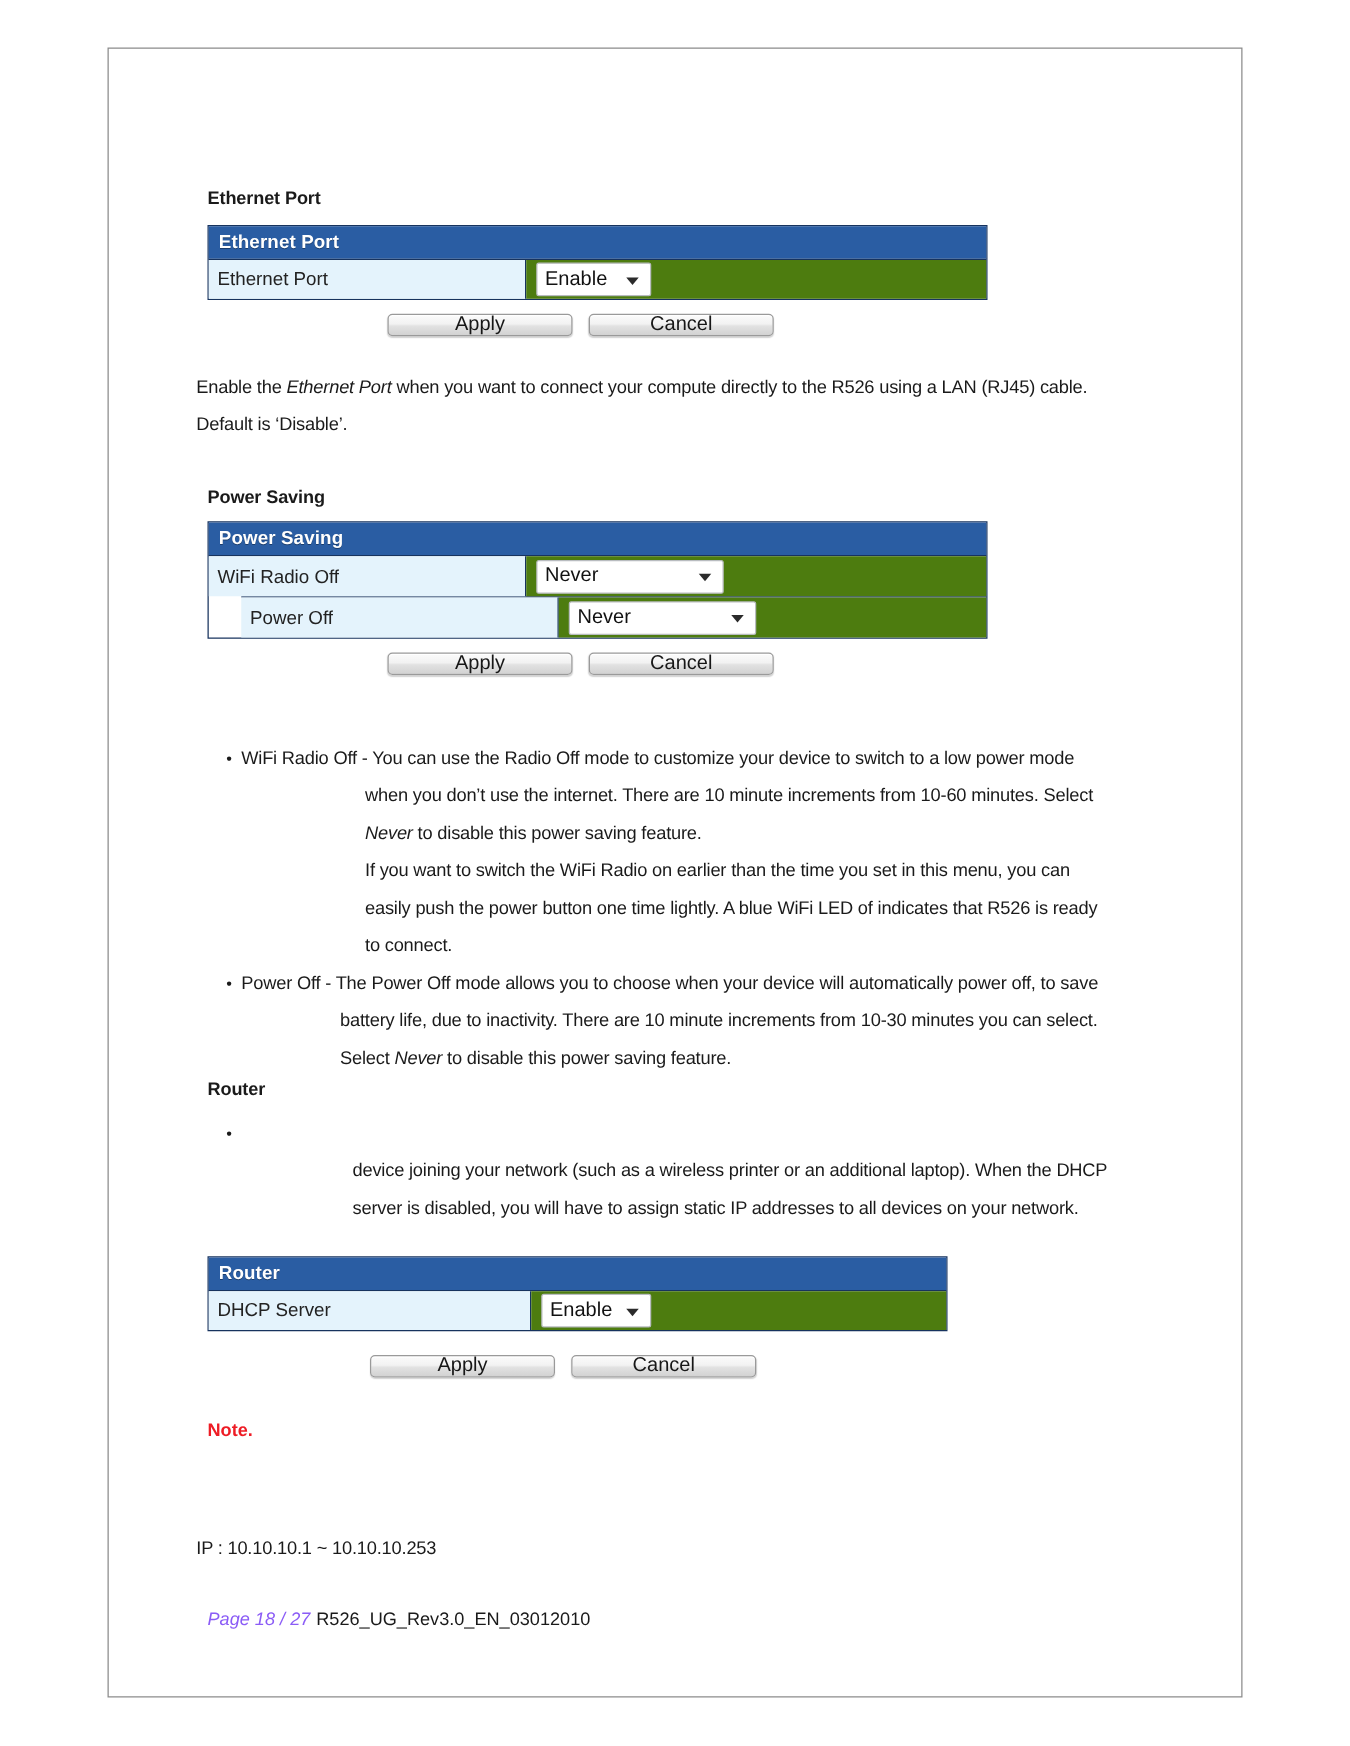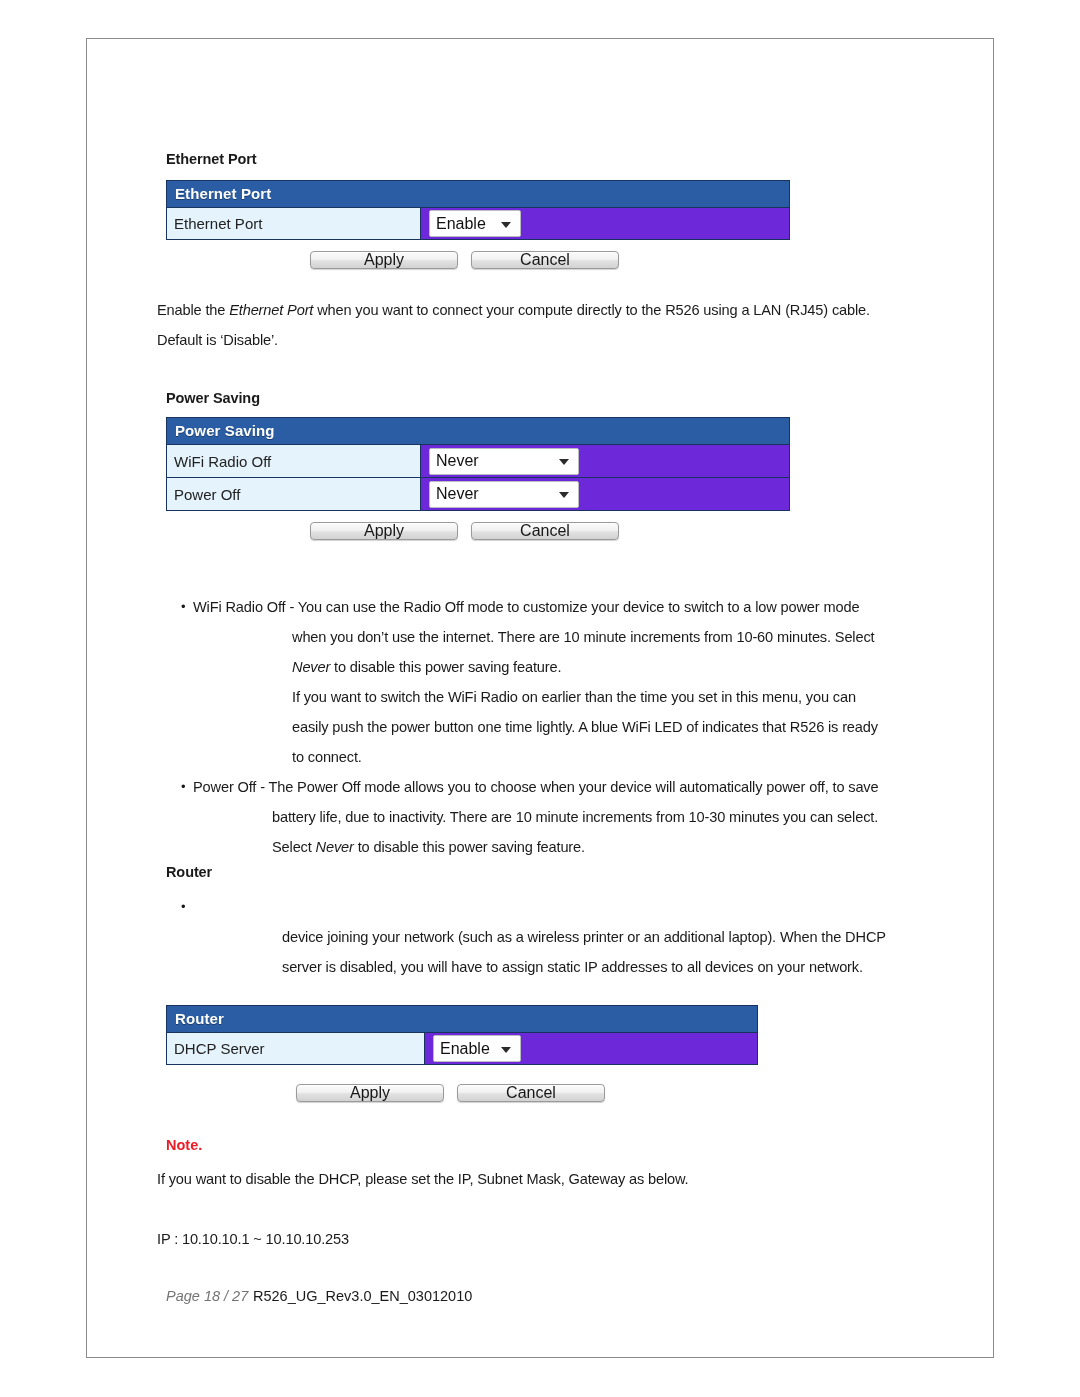--- a/index.html
+++ b/index.html
@@ -95,21 +95,21 @@
     background: #e4f3fc;
     color: #222222;
     font-size: 15px;
     display: flex;
     align-items: center;
     padding-left: 7px;
     box-sizing: border-box;
     border-right: 1px solid #17335e;
   }
   .row-value {
-    background: #6d28d9;
+    background: #4d7c0f;
     flex: 1;
     display: flex;
     align-items: center;
     padding-left: 8px;
     box-sizing: border-box;
   }
 
   
   .sel {
     position: relative;
@@ -153,21 +153,21 @@
     justify-content: center;
     box-sizing: border-box;
     cursor: default;
   }
 
   
   .footer-page {
     font-family: "Liberation Sans", sans-serif;
     font-style: italic;
     font-size: 14.5px;
-    color: #737373;
+    color: #8b5cf6;
     white-space: nowrap;
     text-align: center;
   }
   .footer-rev {
     font-family: "Liberation Sans", sans-serif;
     font-size: 14.5px;
     color: #1a1a1a;
     white-space: nowrap;
   }
 </style>
@@ -210,21 +210,21 @@
     <div class="panel-title">Power Saving</div>
     <div class="panel-row" style="height:33px;">
       <div class="row-label" style="width:254px;text-align:right;">WiFi Radio Off</div>
       <div class="row-value">
         <div class="sel" style="width:150px;">
           <span class="sel-txt">Never</span>
           <span class="caret"></span>
         </div>
       </div>
     </div>
-    <div class="panel-row" style="height:33px;">
+    <div class="panel-row" style="height:33px;margin-left:26px;">
       <div class="row-label" style="width:254px;">Power Off</div>
       <div class="row-value">
         <div class="sel" style="width:150px;">
           <span class="sel-txt">Never</span>
           <span class="caret"></span>
         </div>
       </div>
     </div>
   </div>
   <div class="btn" style="left:223px; top:483px; width:148px;">
@@ -288,23 +288,20 @@
     </div>
   </div>
   <div class="btn" style="left:209px; top:1045px; width:148px;">
     <span>Apply</span>
   </div>
   <div class="btn" style="left:370px; top:1045px; width:148px;">
     <span>Cancel</span>
   </div>
 
   <div class="note-head abs" style="left:79px; top:1098px;">Note.</div>
-  <div class="body-line abs" style="left:70px; top:1125px;">
-    <span>If you want to disable the DHCP, please set the IP, Subnet Mask, Gateway as below.</span>
-  </div>
   <div class="body-line abs" style="left:70px; top:1185px;">
     <span>IP : 10.10.10.1 ~ 10.10.10.253</span>
   </div>
 
   <div class="footer-page abs" style="left:79px; top:1249px;">Page 18 / 27</div>
   <div class="footer-rev abs" style="left:166px; top:1249px;">R526_UG_Rev3.0_EN_03012010</div>
 
 </div>
 
 </body></html>

